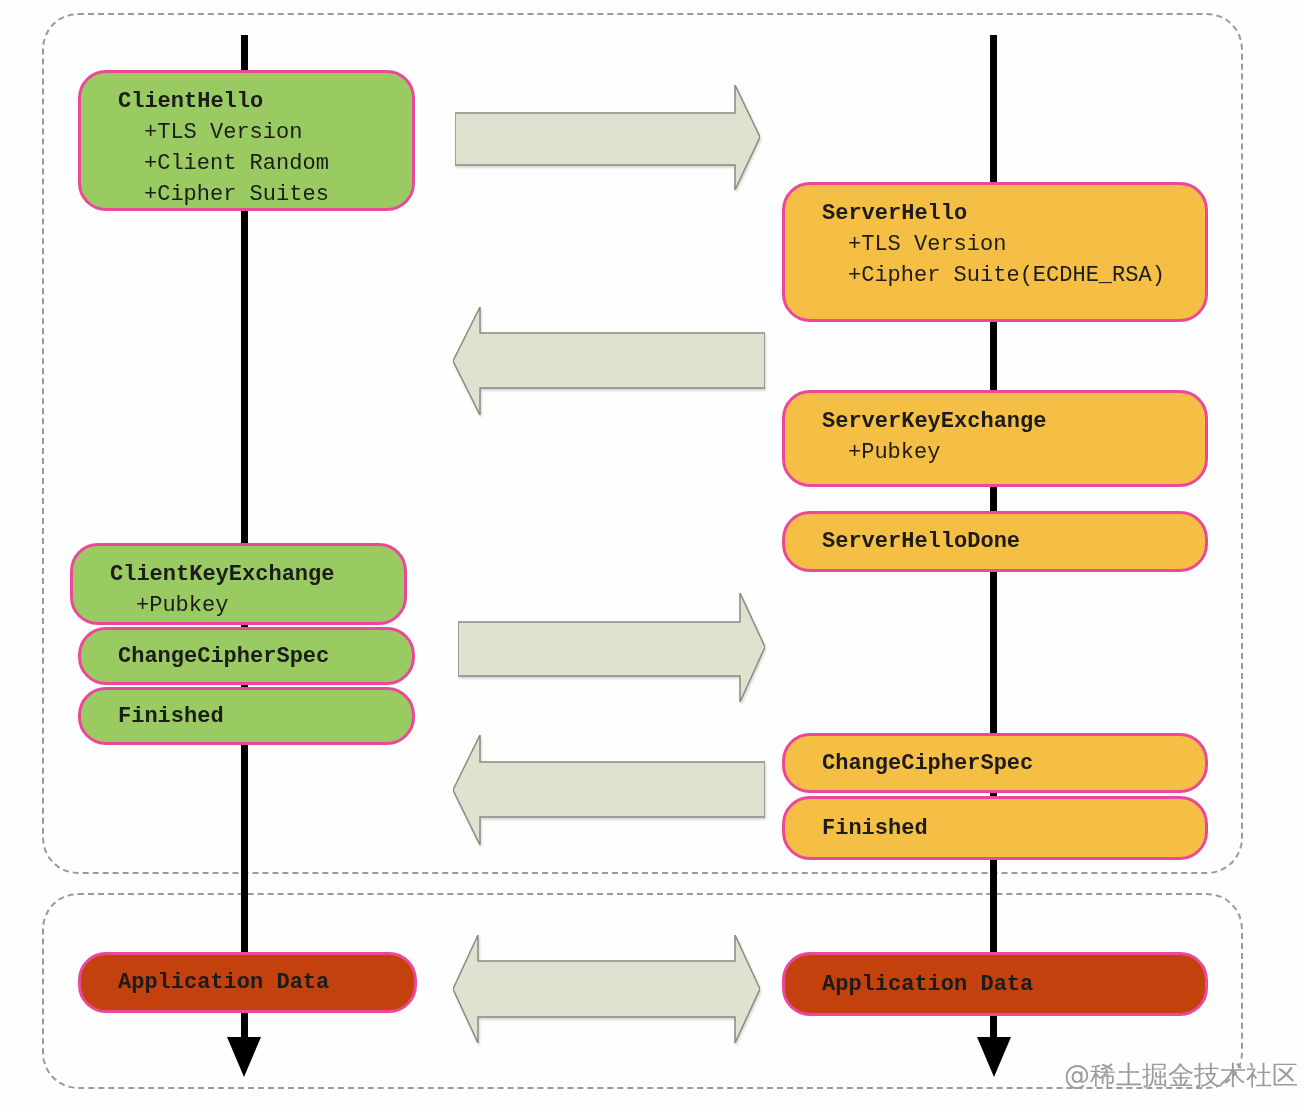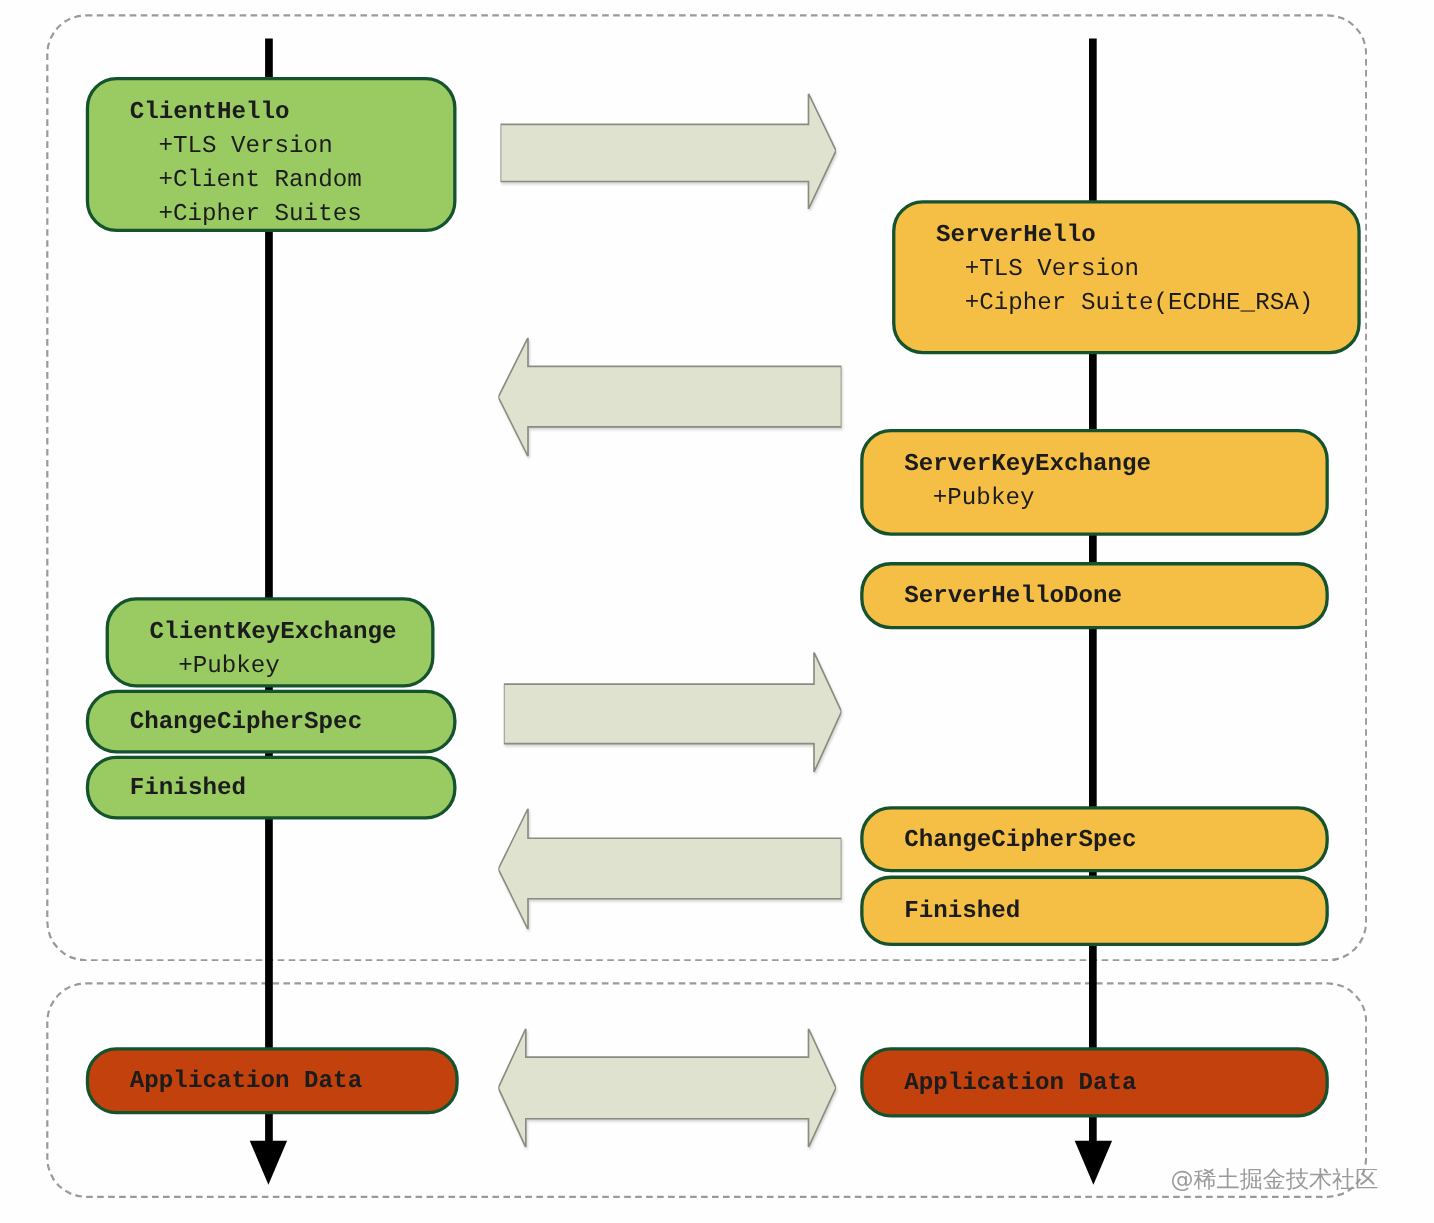--- a/index.html
+++ b/index.html
@@ -31,21 +31,21 @@
     position: absolute;
     width: 0;
     height: 0;
     border-left: 17px solid transparent;
     border-right: 17px solid transparent;
     border-top: 40px solid #000000;
     z-index: 1;
   }
   .msg-box {
     position: absolute;
-    border: 3px solid #14532d;
+    border: 3px solid #ec4899;
     border-radius: 28px;
     box-sizing: border-box;
     z-index: 2;
     color: #1c1c1c;
     font-size: 22px;
     line-height: 31px;
   }
   .msg-box.green  { background: #9acb62; }
   .msg-box.orange { background: #f5bf45; }
   .msg-box.pink   { background: #c2410c; }
@@ -62,21 +62,21 @@
   .msg-items { padding-left: 26px; }
   .arrow {
     position: absolute;
     z-index: 1;
     filter: drop-shadow(1px 2px 1px rgba(90,90,80,0.25));
   }
   .watermark {
     position: absolute;
     left: 1064px;
     top: 1058px;
-    font-size: 21px;
+    font-size: 26px;
     color: #9b9b9b;
     font-family: "DejaVu Sans", sans-serif;
     z-index: 3;
     white-space: nowrap;
   }
 </style>
 </head>
 <body>
 
 <div class="stage">
@@ -91,40 +91,40 @@
 
   <div class="msg-box green multi" style="left:78px; top:70px; width:337px; height:141px;">
     <div class="msg-title">ClientHello</div>
     <div class="msg-items">
       <div>+TLS Version</div>
       <div>+Client Random</div>
       <div>+Cipher Suites</div>
     </div>
   </div>
 
-  <div class="msg-box green multi" style="left:96px; top:543px; width:299px; height:82px;">
+  <div class="msg-box green multi" style="left:70px; top:543px; width:337px; height:82px;">
     <div class="msg-title">ClientKeyExchange</div>
     <div class="msg-items">
       <div>+Pubkey</div>
     </div>
   </div>
 
   <div class="msg-box green single" style="left:78px; top:627px; width:337px; height:58px;">
     <span class="msg-title">ChangeCipherSpec</span>
   </div>
 
   <div class="msg-box green single" style="left:78px; top:687px; width:337px; height:58px;">
     <span class="msg-title">Finished</span>
   </div>
 
   <div class="msg-box pink single" style="left:78px; top:952px; width:339px; height:61px;">
     <span class="msg-title">Application Data</span>
   </div>
 
-  <div class="msg-box orange multi" style="left:782px; top:182px; width:426px; height:140px;margin-left:29px;">
+  <div class="msg-box orange multi" style="left:782px; top:182px; width:426px; height:140px;">
     <div class="msg-title">ServerHello</div>
     <div class="msg-items">
       <div>+TLS Version</div>
       <div>+Cipher Suite(ECDHE_RSA)</div>
     </div>
   </div>
 
 
   <div class="msg-box orange multi" style="left:782px; top:390px; width:426px; height:97px;">
     <div class="msg-title">ServerKeyExchange</div>

